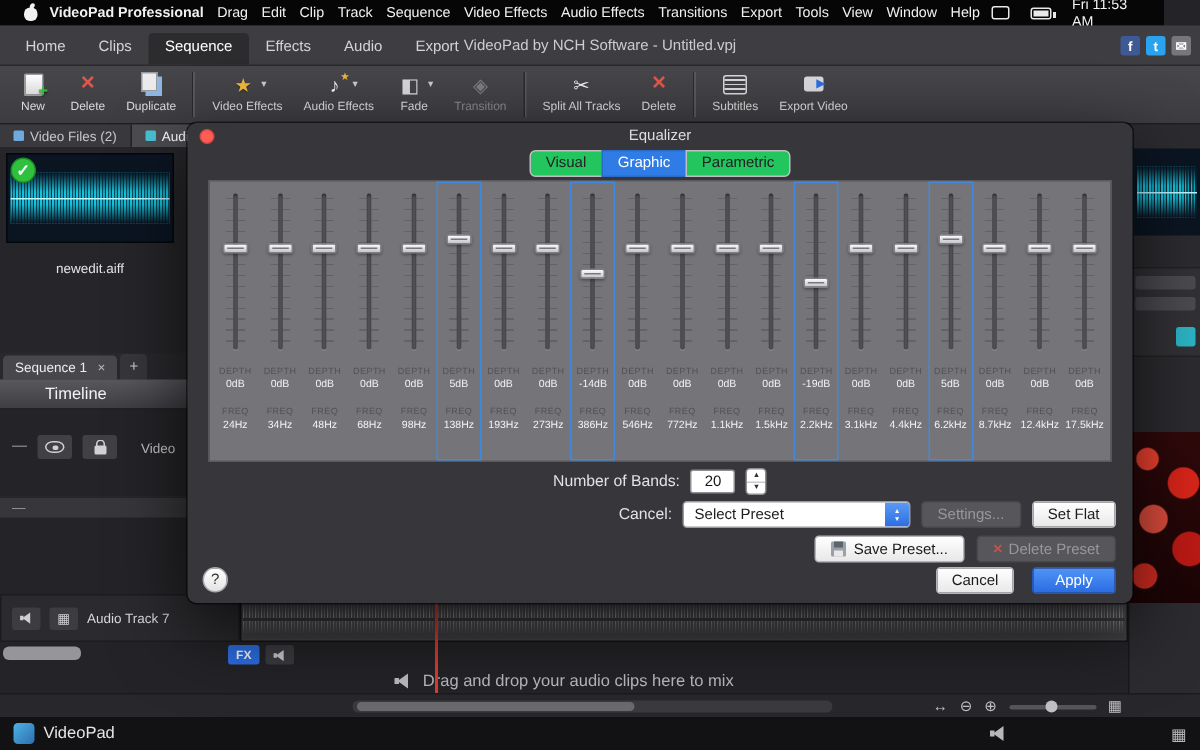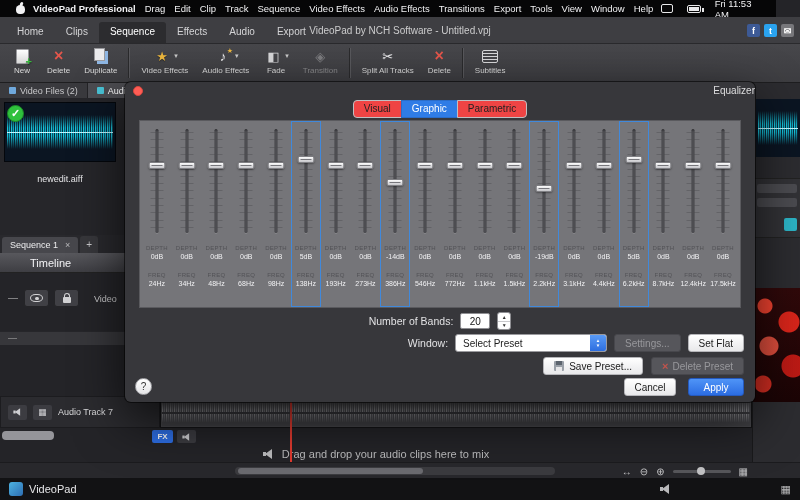--- a/index.html
+++ b/index.html
@@ -151,24 +151,24 @@
   .zknob { position:absolute; left:24px; top:-3px; width:8px; height:8px; border-radius:50%; background:#c2c2c4; }
   .bottombar { position:absolute; left:0; top:478px; width:800px; height:22px; background:#121214;
     display:flex; align-items:center; gap:6px; padding:0 9px; }
   .blogo { width:14px; height:14px; border-radius:3px; background:linear-gradient(135deg,#4db3e2,#2d6db2); }
   .bname { font-size:11px; color:#e6e6e8; }
   .bright { margin-left:auto; display:flex; align-items:center; gap:110px; color:#b8b8ba; font-size:11px; }
 
   
   .dialog { position:absolute; left:125px; top:82px; width:630px; height:320px; background:#37373b; border-radius:6px;
     box-shadow:0 18px 50px rgba(0,0,0,.7), 0 0 0 1px rgba(0,0,0,.55); z-index:20; }
-  .dtitle { position:relative; height:17px; text-align:right; font-size:10px; color:#dededf; line-height:17px; }
+  .dtitle { position:relative; height:17px; text-align:center; font-size:10px; color:#dededf; line-height:17px; }
   .tlred { position:absolute; left:8px; top:4px; width:10px; height:10px; border-radius:50%; background:#ff5d55; border:1px solid #d84840; }
   .dtabs { display:flex; justify-content:center; margin-top:1px; }
-  .dtab { background:#ef4444; color:#222; font-size:10px; padding:2px 10px 3px; border:1px solid #bfbfc2; margin-left:-1px; }
+  .dtab { background:#22c55e; color:#222; font-size:10px; padding:2px 10px 3px; border:1px solid #bfbfc2; margin-left:-1px; }
   .dtab:first-child { border-radius:4px 0 0 4px; margin-left:0; }
   .dtab:last-child { border-radius:0 4px 4px 0; }
   .dtab.active { background:#2f7ce6; border-color:#2a6cc8; color:#fff; }
   .eqpanel { position:absolute; left:14px; top:38px; width:602px; height:188px; background:#757579;
     border:1px solid #5a5a5e; display:flex; padding:5px 2px 0; }
   .band { position:relative; flex:1 1 0; min-width:0; display:flex; flex-direction:column; align-items:center; }
   .band.sel::after { content:''; position:absolute; left:0; right:0; top:-5px; bottom:0; border:1px solid #4089dc; pointer-events:none; }
   .slider { position:relative; width:100%; height:112px; }
   .ticks { position:absolute; left:50%; top:6px; bottom:8px; width:13px; transform:translateX(-50%);
     background:repeating-linear-gradient(180deg, rgba(96,96,100,.85) 0 1px, rgba(0,0,0,0) 1px 7.3px); }
@@ -319,20 +319,26 @@
         </div>
         <div class="lbl">Delete</div>
       </div>
       <div class="tsep"></div>
       <div class="tbtn">
         <div class="irow">
           <span class="tbicon icon-subtitles"></span>
         </div>
         <div class="lbl">Subtitles</div>
       </div>
+      <div class="tbtn">
+        <div class="irow">
+          <span class="tbicon icon-export-video"></span>
+        </div>
+        <div class="lbl">Export Video</div>
+      </div>
     </div>
 
   <div class="bintabs">
       <span class="bintab">
         <span class="bticon bt-video-files"></span>
         <span>Video Files (2)</span>
       </span>
       <span class="bintab active">
         <span class="bticon bt-audio-files"></span>
         <span>Audio Files (1)</span>
@@ -663,21 +669,21 @@
     <div class="numrow">
       <span>Number of Bands:</span>
       <span class="numbox">20</span>
       <span class="stepper">
         <span>▲</span>
         <span>▼</span>
       </span>
     </div>
 
     <div class="presetrow">
-      <span>Window:</span>
+      <span>Cancel:</span>
       <span class="select">
         <span class="sval">Select Preset</span>
         <span class="scap">
           <span>▲</span>
             <span>▼</span>
         </span>
       </span>
       <span class="btn dis">Settings...</span>
       <span class="btn light">Set Flat</span>
     </div>

